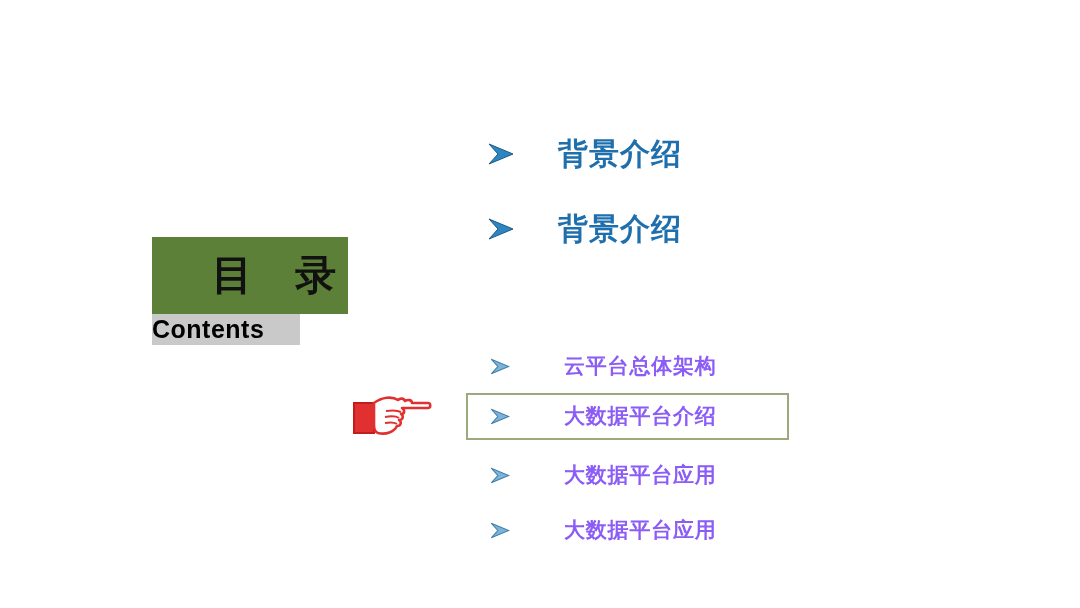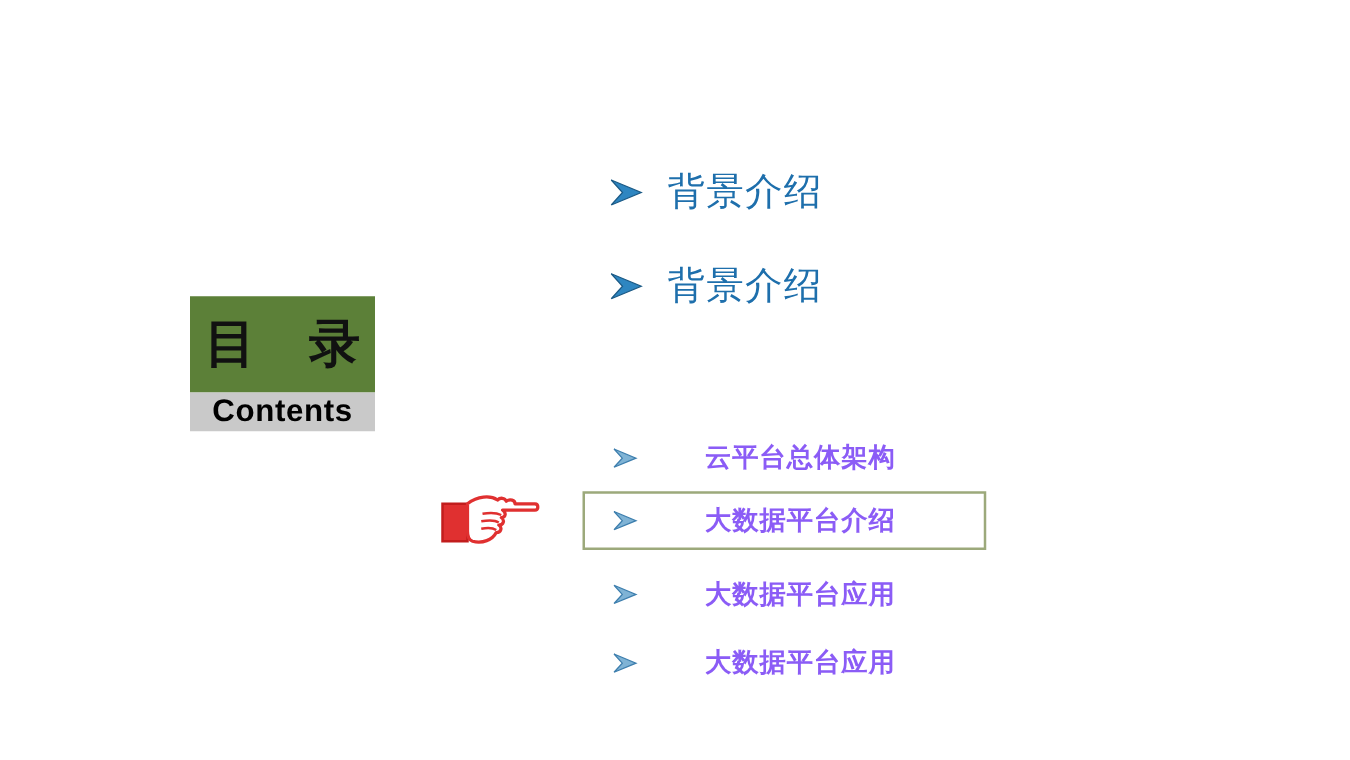--- a/index.html
+++ b/index.html
@@ -26,38 +26,38 @@
     width: 148px;
     height: 108px;
   }
   #contents-green {
     width: 148px;
     height: 77px;
     background: #5C8038;
     display: flex;
     align-items: center;
     justify-content: center;
+    padding-left: 48px;
   }
   #contents-green .cn {
     color: #111111;
     font-weight: bold;
     font-size: 41px;
     line-height: 1;
     letter-spacing: 14px;
     padding-left: 14px;
     font-family: "DejaVu Sans", "Liberation Sans", sans-serif;
     white-space: nowrap;
   }
   #contents-gray {
     width: 148px;
     height: 31px;
     background: #C9C9C9;
     display: flex;
     align-items: center;
-    justify-content: center;
   }
   #contents-gray .en {
     color: #000000;
     font-weight: bold;
     font-size: 25px;
     line-height: 1;
     letter-spacing: 0.5px;
     font-family: "Liberation Sans", sans-serif;
     white-space: nowrap;
   }
@@ -69,25 +69,26 @@
     align-items: center;
     white-space: nowrap;
   }
   .main-item .bullet-wrap {
     width: 48px;
     display: flex;
     align-items: center;
   }
   .main-item .label {
     color: #1E6FAC;
-    font-weight: normal;
+    font-weight: bold;
     font-size: 30px;
     line-height: 1;
     letter-spacing: 1px;
     font-family: "DejaVu Sans", "Liberation Sans", sans-serif;
+    margin-left: 24px;
   }
 
   
   .sub-item {
     position: absolute;
     display: flex;
     align-items: center;
     white-space: nowrap;
   }
   .sub-item .bullet-wrap {

